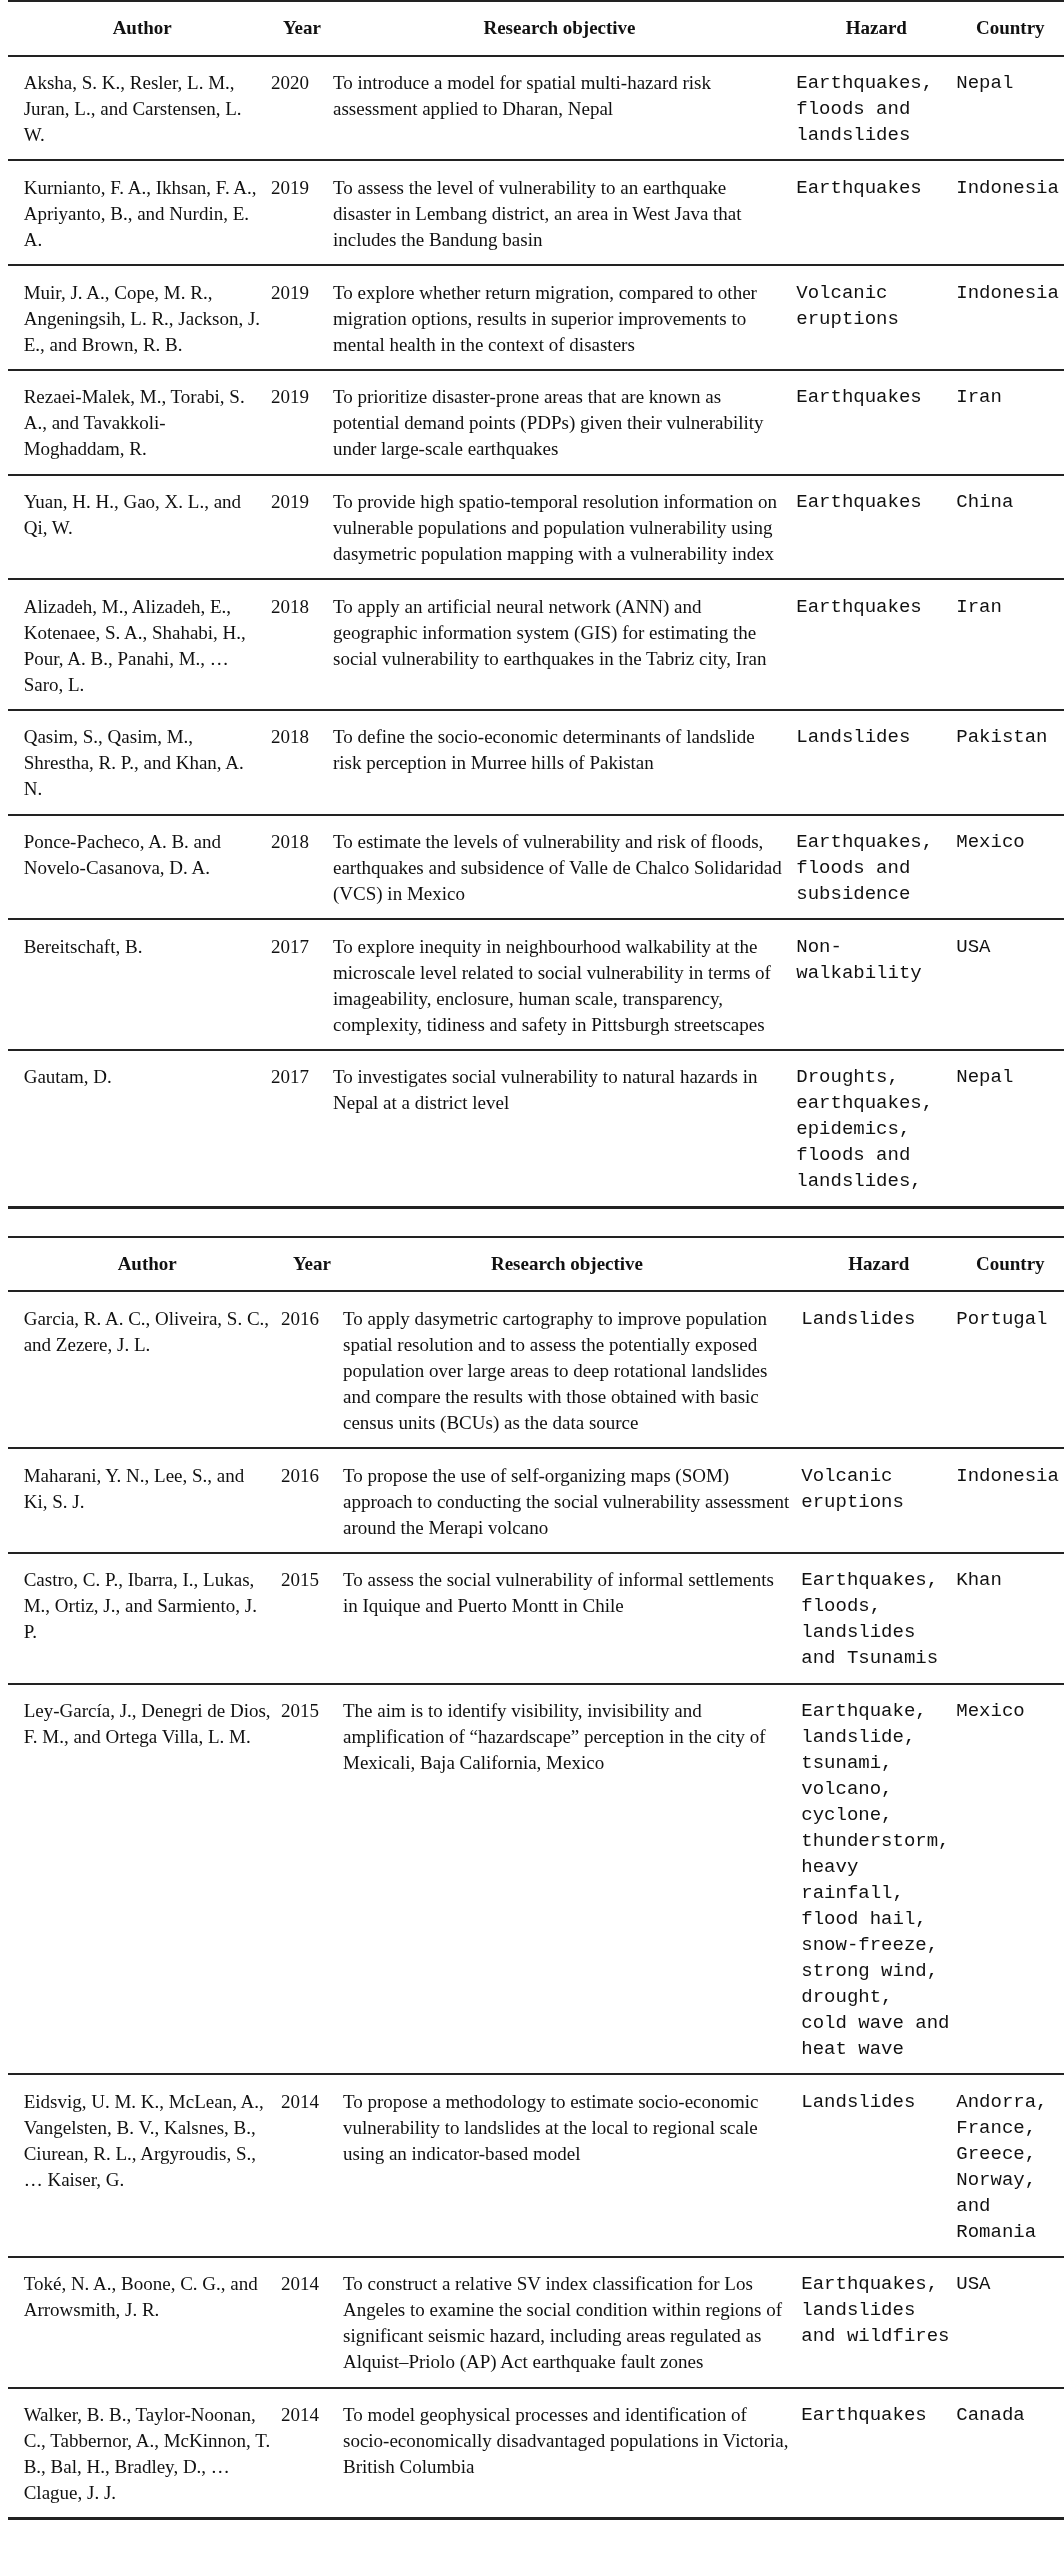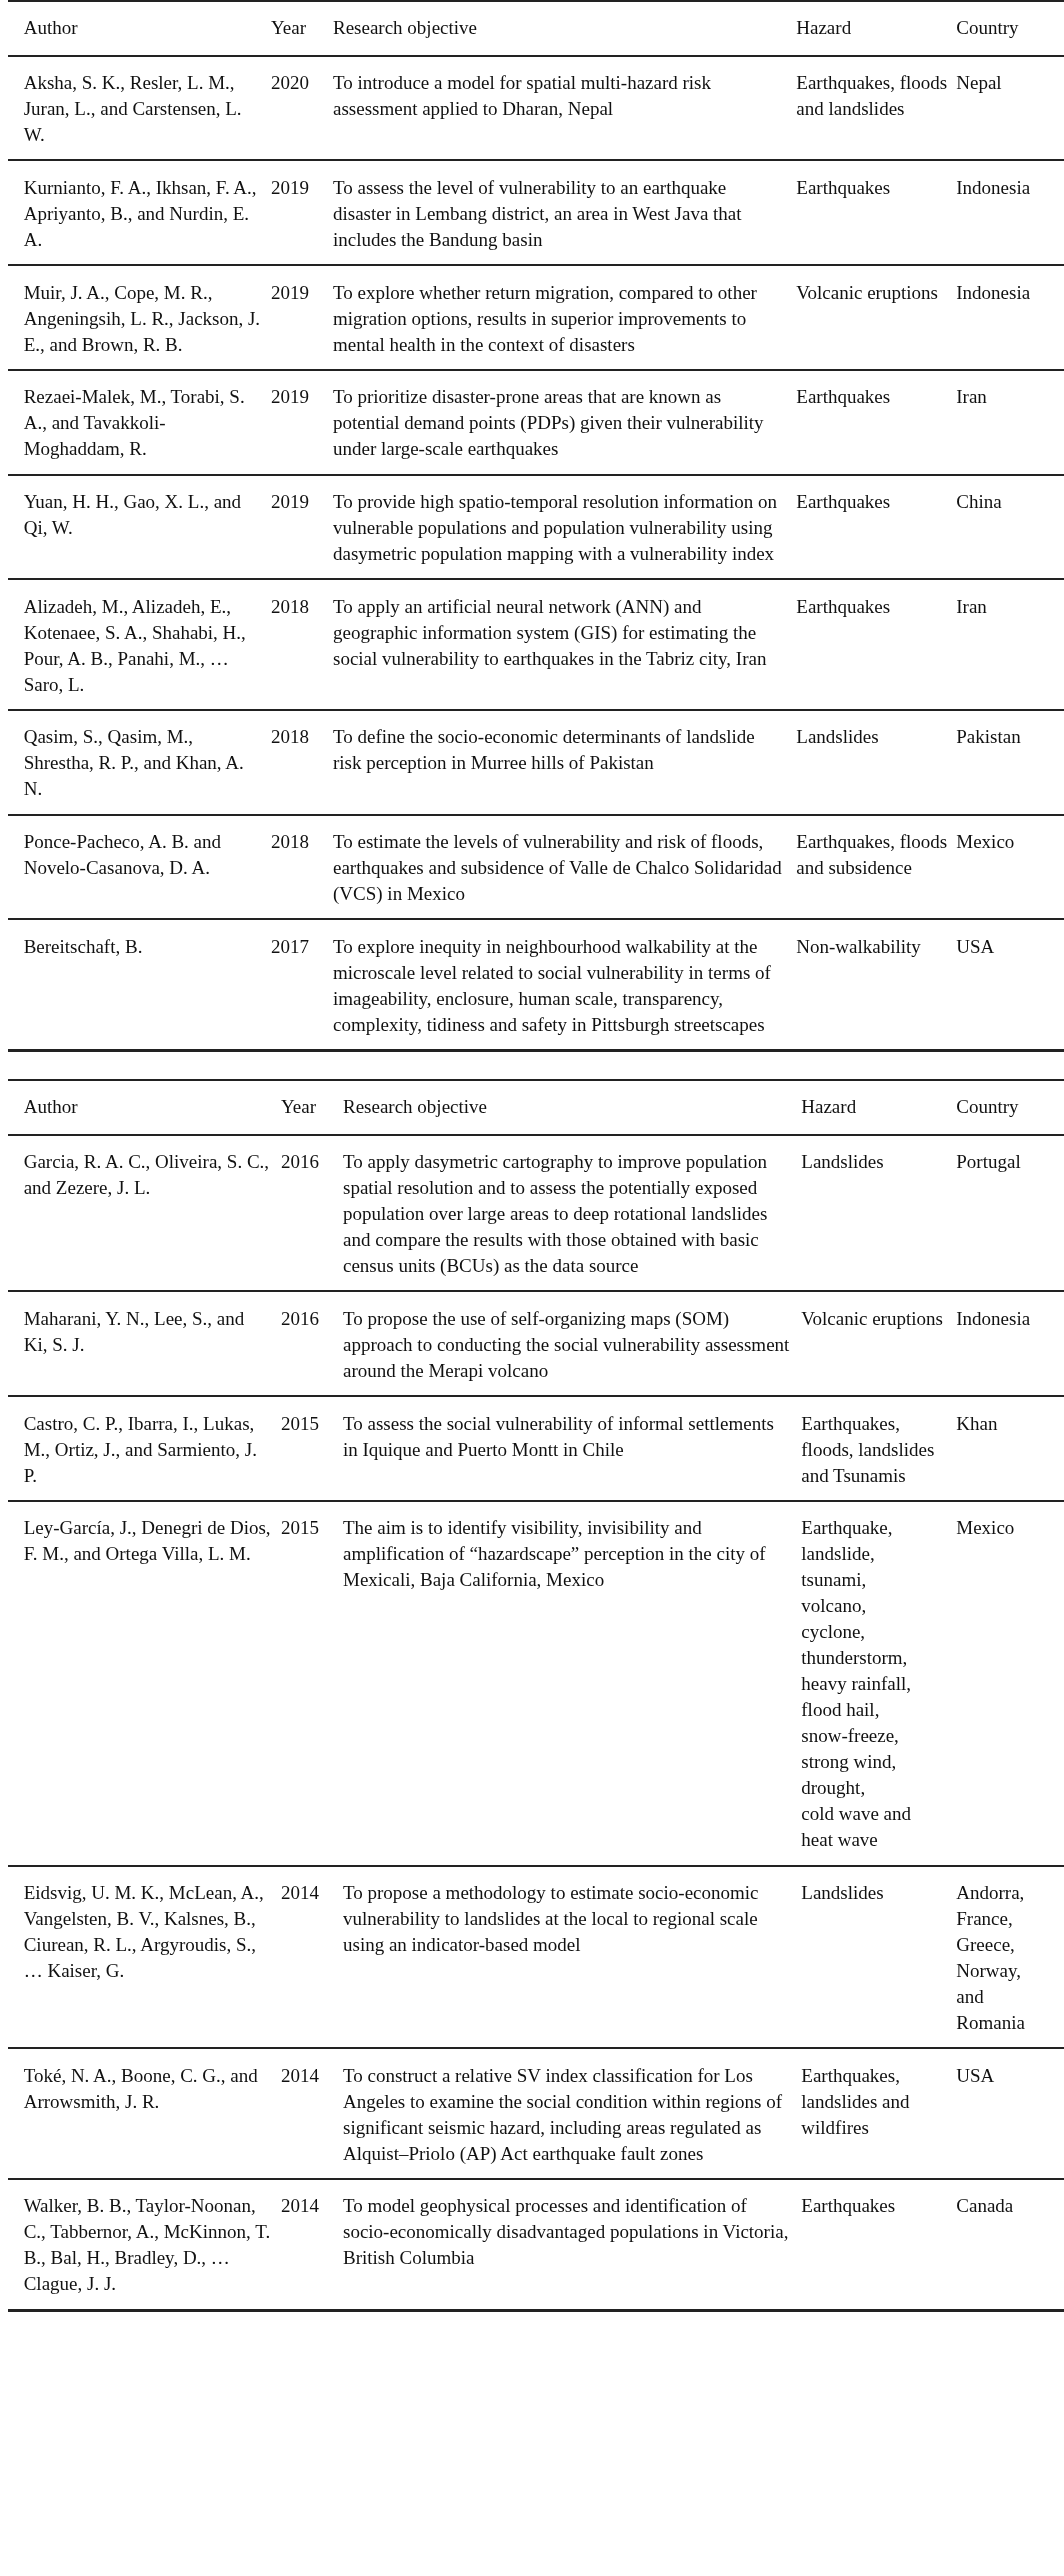--- a/index.html
+++ b/index.html
@@ -9,31 +9,31 @@
     color: #111111;
     font-size: 19px;
     line-height: 26px;
   }
   .block { position: relative; width: 1051px; margin-left: 8.2px; }
   .block + .block { margin-top: 27px; }
   table { width: 100%; border-collapse: collapse; table-layout: fixed; }
   thead tr { border-top: 2.6px solid #222; border-bottom: 2.6px solid #222; }
   tbody tr { border-bottom: 2.6px solid #222; }
   tbody tr:last-child { border-bottom: 3.1px solid #222; }
-  th { font-weight: normal; text-align: left; padding: 13.4px 0 13.4px 0; vertical-align: top; }
+  th { font-weight: bold; text-align: center; padding: 13.4px 0 13.4px 0; vertical-align: top; }
   td { vertical-align: top; padding: 13.4px 0 11.3px 0; }
   .c-author { width: 237px; padding-left: 15.5px; padding-right: 10.3px; }
   .c-year { width: 62px; }
   .c-obj { width: 453px; padding-right: 10.3px; }
   .c-haz { width: 160px; }
   .c-cty { width: 108px; }
   .b2 .c-author { width: 247px; }
   .b2 .c-obj { width: 448px; }
   .b2 .c-haz { width: 155px; }
-  .pre { white-space: pre-line; }
+  .pre { white-space: pre-line; font-family: Liberation Mono, monospace; }
 </style>
 </head>
 <body>
 
 <div id="page">
   <div class="block b1">
     <table>
       <thead>
         <tr>
           <th class="c-author">Author</th>
@@ -99,20 +99,27 @@
             <td class="c-obj">To estimate the levels of vulnerability and risk of floods, earthquakes and subsidence of Valle de Chalco Solidaridad (VCS) in Mexico</td>
             <td class="c-haz pre">Earthquakes, floods and subsidence</td>
             <td class="c-cty pre">Mexico</td>
           </tr>
           <tr>
             <td class="c-author">Bereitschaft, B.</td>
             <td class="c-year">2017</td>
             <td class="c-obj">To explore inequity in neighbourhood walkability at the microscale level related to social vulnerability in terms of imageability, enclosure, human scale, transparency, complexity, tidiness and safety in Pittsburgh streetscapes</td>
             <td class="c-haz pre">Non-walkability</td>
             <td class="c-cty pre">USA</td>
+          </tr>
+          <tr>
+            <td class="c-author">Gautam, D.</td>
+            <td class="c-year">2017</td>
+            <td class="c-obj">To investigates social vulnerability to natural hazards in Nepal at a district level</td>
+            <td class="c-haz pre">Droughts, earthquakes, epidemics, floods and landslides,</td>
+            <td class="c-cty pre">Nepal</td>
           </tr>
         </tbody>
     </table>
   </div>
 
   <div class="block b2">
     <table>
       <thead>
         <tr>
           <th class="c-author">Author</th>

